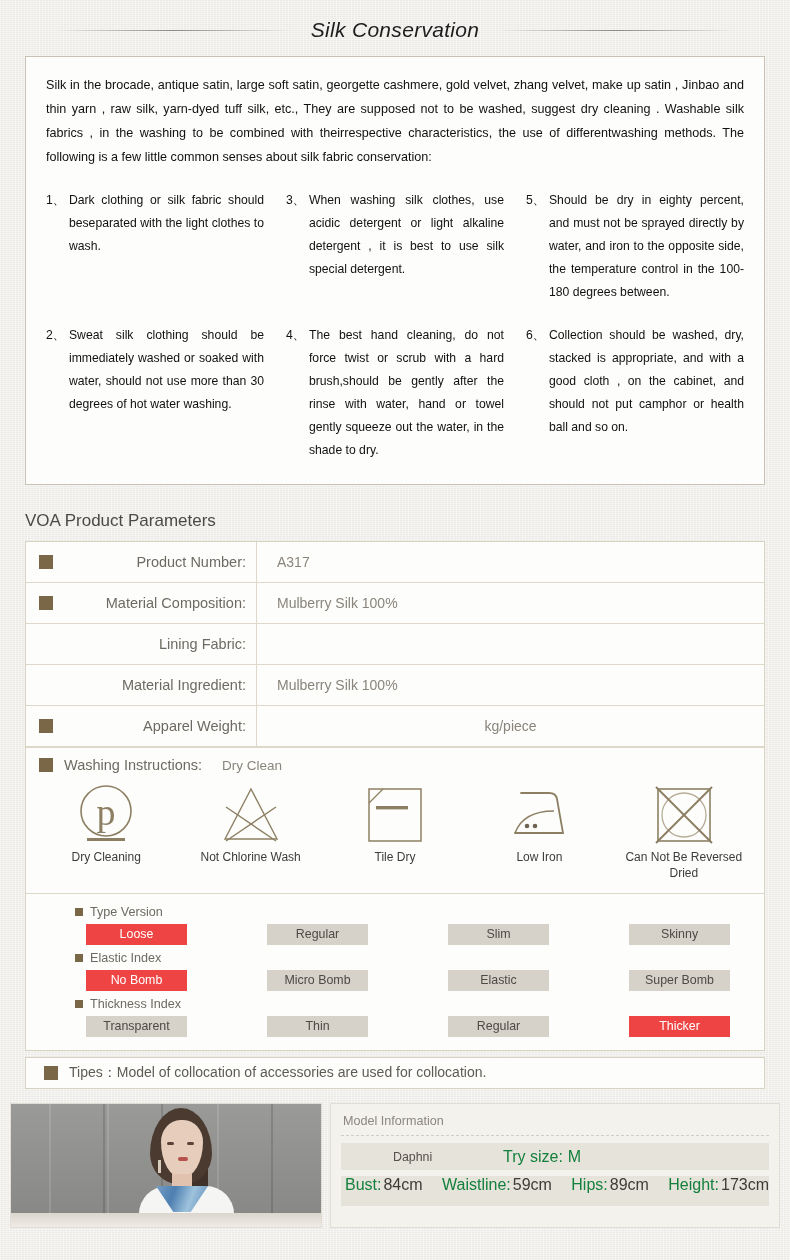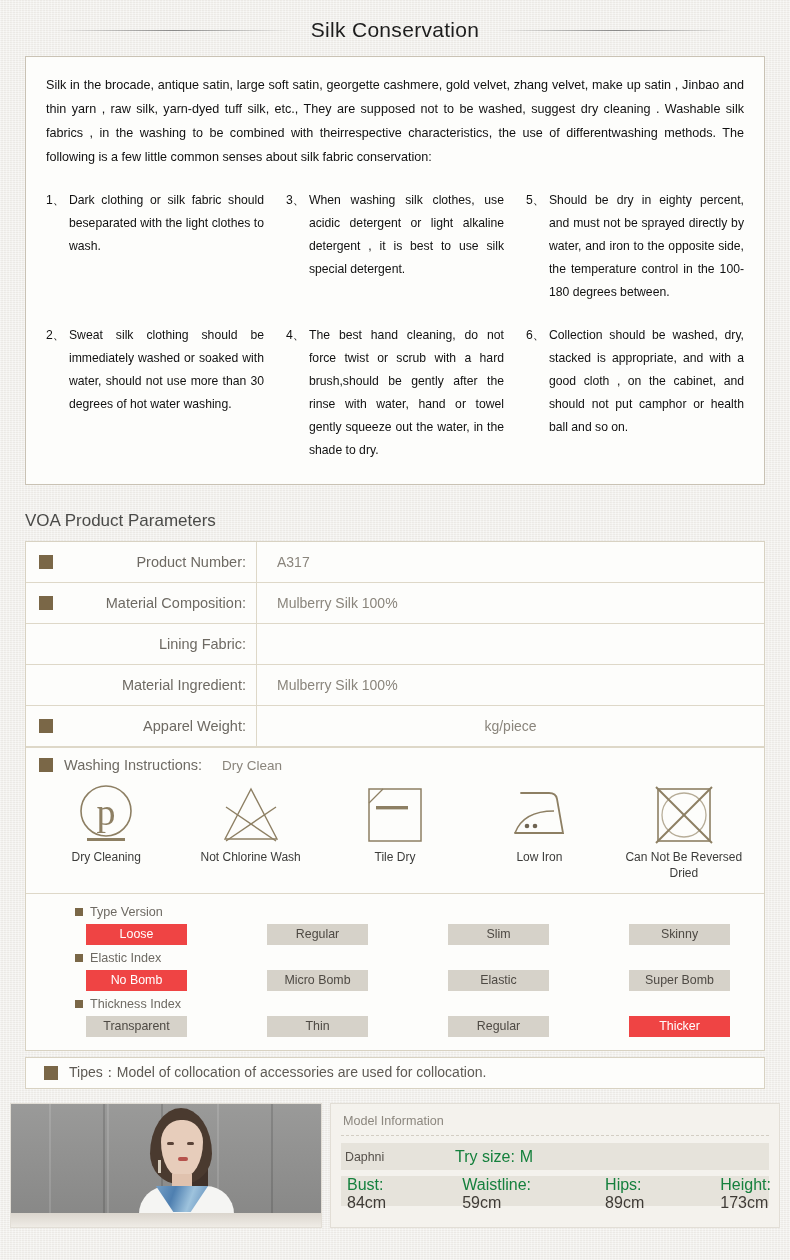--- a/index.html
+++ b/index.html
@@ -32,20 +32,21 @@
     gap: 18px;
     padding: 18px 55px 14px 55px;
   }
   .title-rule { flex: 1 1 auto; height: 1px; background: linear-gradient(90deg, rgba(140,140,140,0), rgba(120,120,120,.85), rgba(140,140,140,0)); }
   .title-text {
     font-size: 21px;
     font-weight: 400;
     letter-spacing: .3px;
     color: #1d1d1d;
     white-space: nowrap;
+    font-style: italic;
   }
 
   
   .intro-box {
     margin: 0 25px;
     border: 1px solid #c9c2b4;
     background: #fdfdfb;
     padding: 16px 20px 22px 20px;
   }
   .intro-p {
@@ -240,31 +241,31 @@
   .mi-row1 {
     display: flex;
     align-items: center;
     height: 27px;
     background: #e6e3db;
     margin-top: 7px;
     padding-left: 4px;
     font-size: 12.4px;
     color: #55504a;
   }
-  .mi-name { width: 110px; }
+  .mi-name { width: 110px; margin-left: 48px; }
   .mi-row2 {
     display: flex;
     align-items: baseline;
     height: 30px;
     background: #e6e3db;
     margin-top: 6px;
     padding-left: 4px;
     gap: 0;
   }
-  .mi-pair { display: flex; align-items: baseline; flex-direction: column; }
+  .mi-pair { display: flex; align-items: baseline; }
   .mi-k { font-size: 16px; color: #15803d; }
   .mi-v { font-size: 16px; color: #3f3b36; margin-left: 2px; }
   .mi-sp { flex: 1 1 auto; }
 </style>
 </head>
 <body>
 
 <div class="page">
 
   <div class="title-row">

